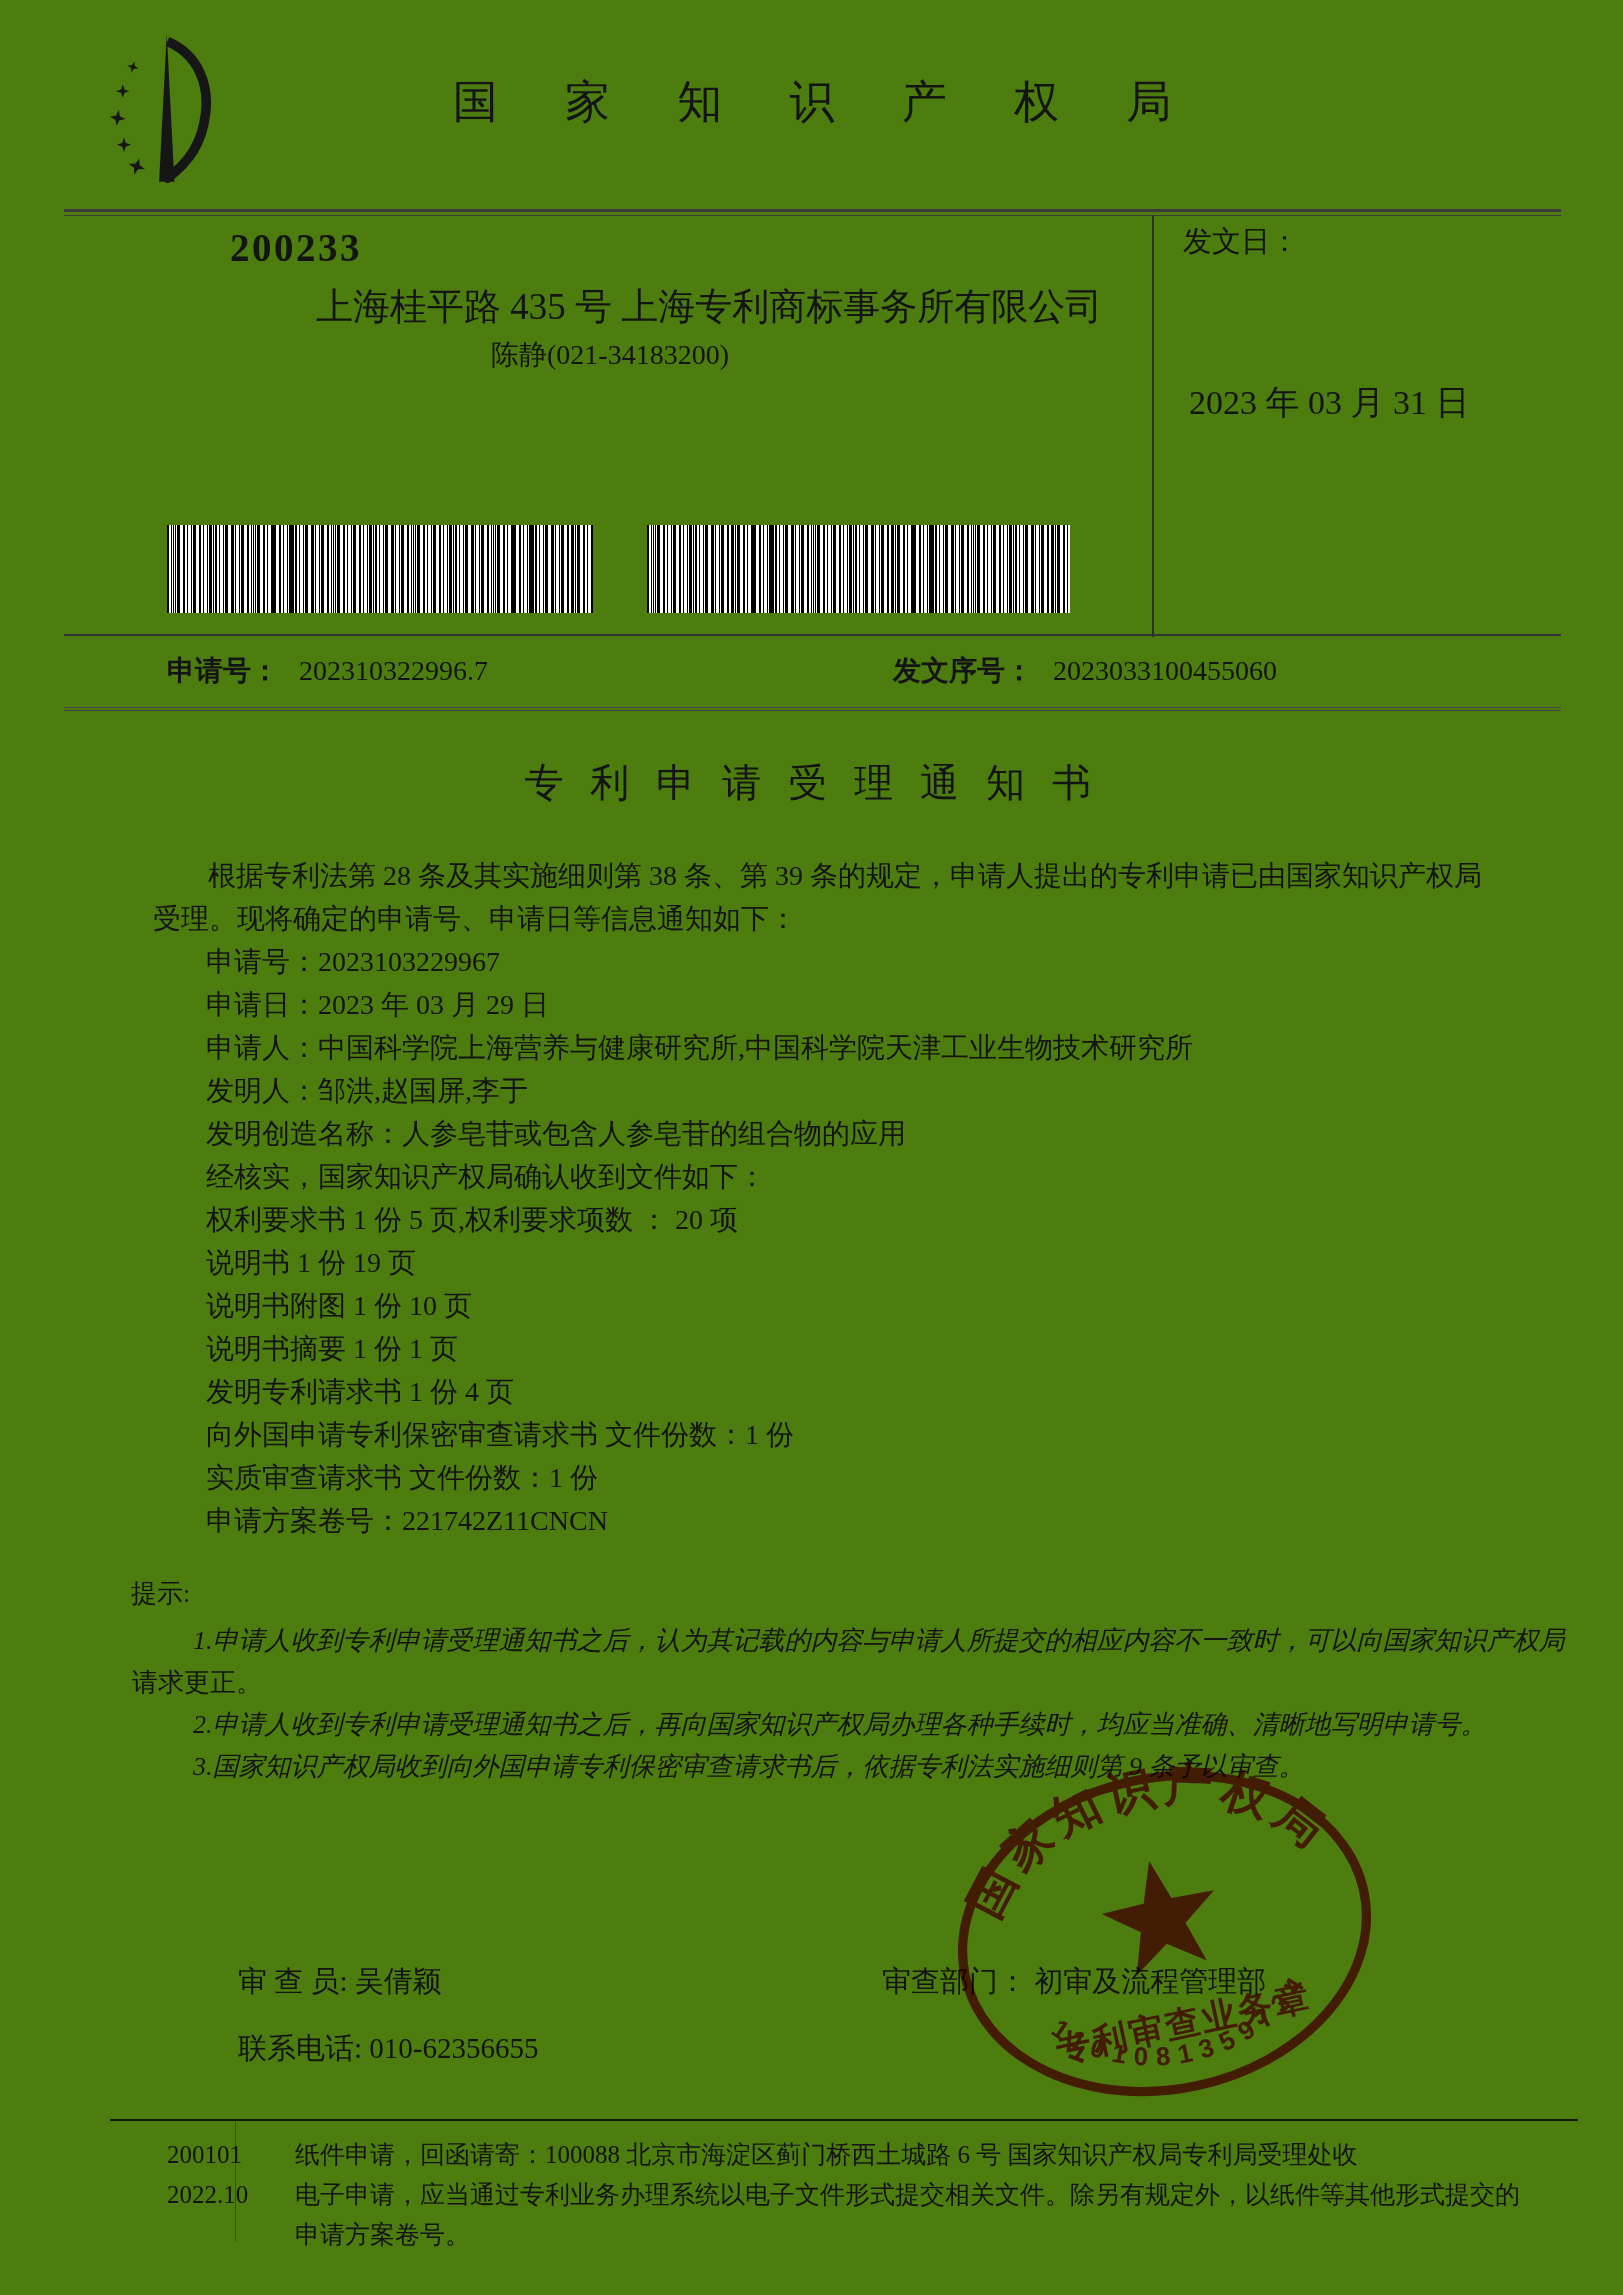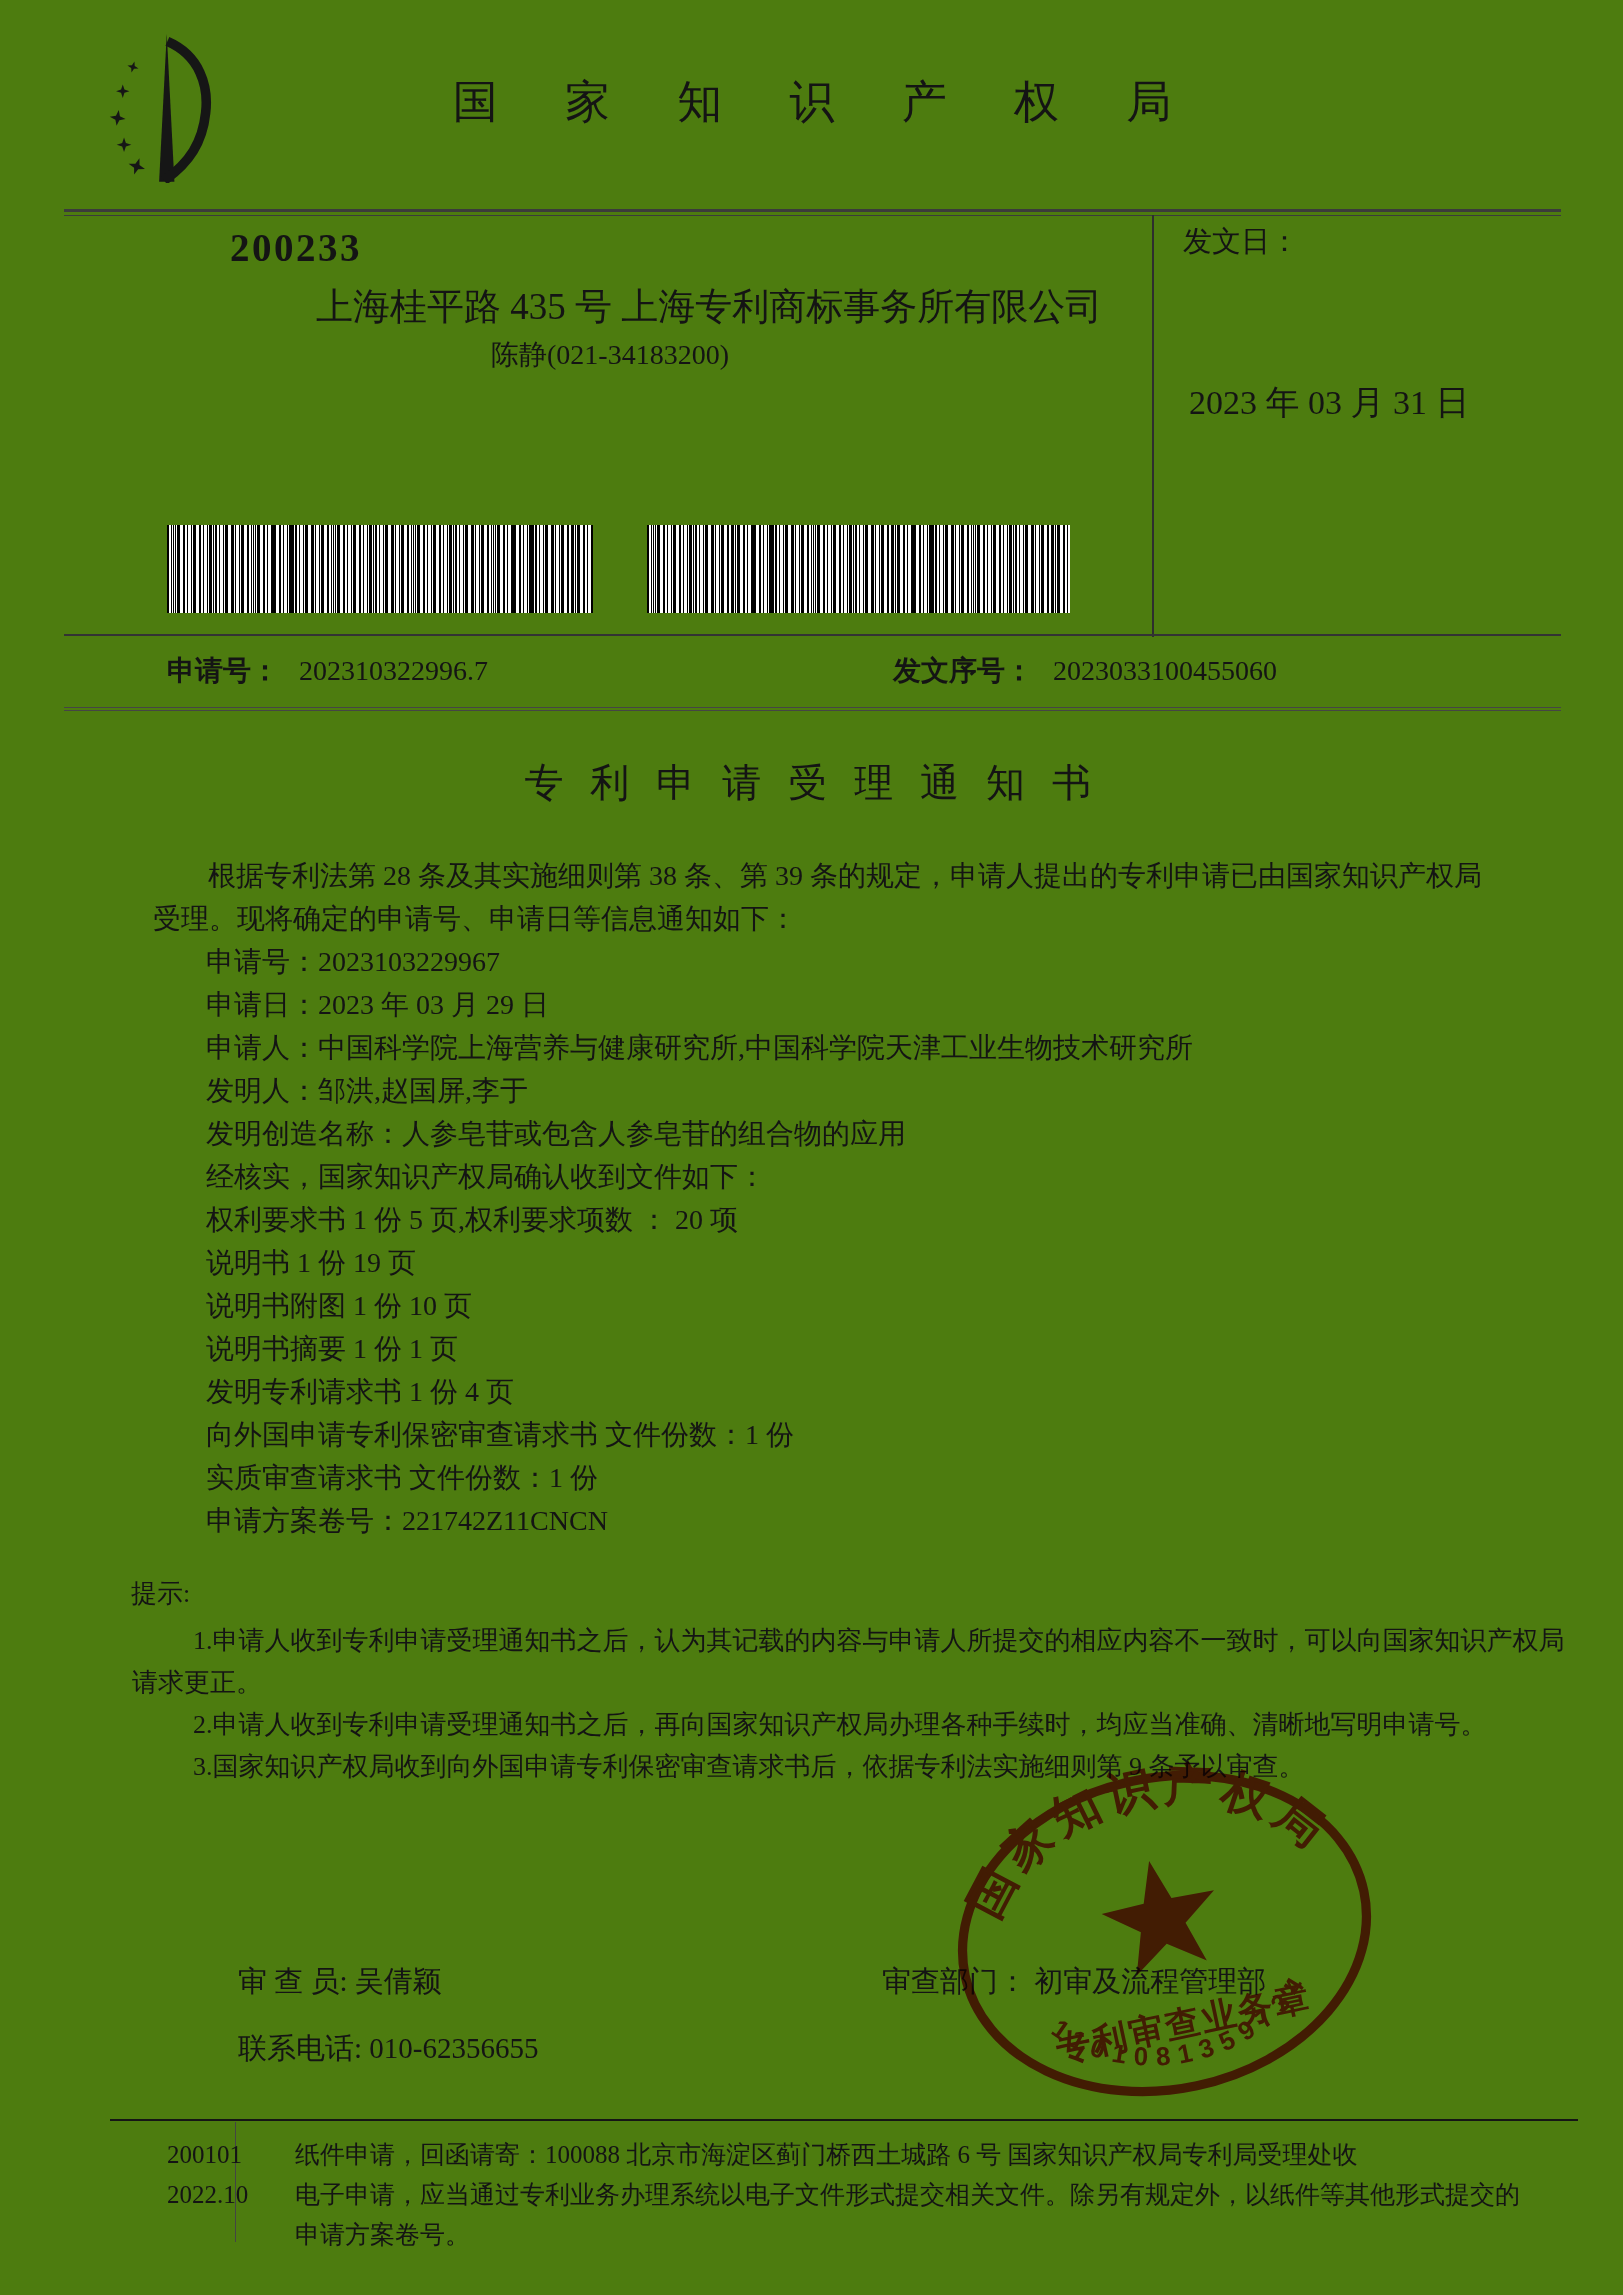--- a/index.html
+++ b/index.html
@@ -40,21 +40,21 @@
              border-top:1.8px solid #454545;border-bottom:1.2px solid #454545;}
 
   
   .notice-title{top:756px;left:0;width:100%;text-align:center;font-size:39px;
                 font-weight:normal;letter-spacing:8.6px;}
   .intro{top:854px;left:153px;font-size:28px;line-height:43px;}
   .intro .ln:first-child{text-indent:55px;}
   .items{top:940px;left:206px;font-size:28px;line-height:43px;}
   .tips-label{top:1576px;left:131px;font-size:26px;}
   .tips{top:1620px;left:132px;font-size:26px;line-height:42px;}
-  .tips .ln.ind{text-indent:61px;}
+  .tips .ln.ind{text-indent:61px;font-style:italic;}
 
   
   .signoff{font-size:29px;}
   .so-examiner{top:1962px;left:238px;}
   .so-phone{top:2029px;left:238px;}
   .so-dept{top:1962px;left:882px;}
 
   
   .seal{top:1760px;left:936px;width:457px;height:347px;mix-blend-mode:multiply;opacity:.93;}
 

